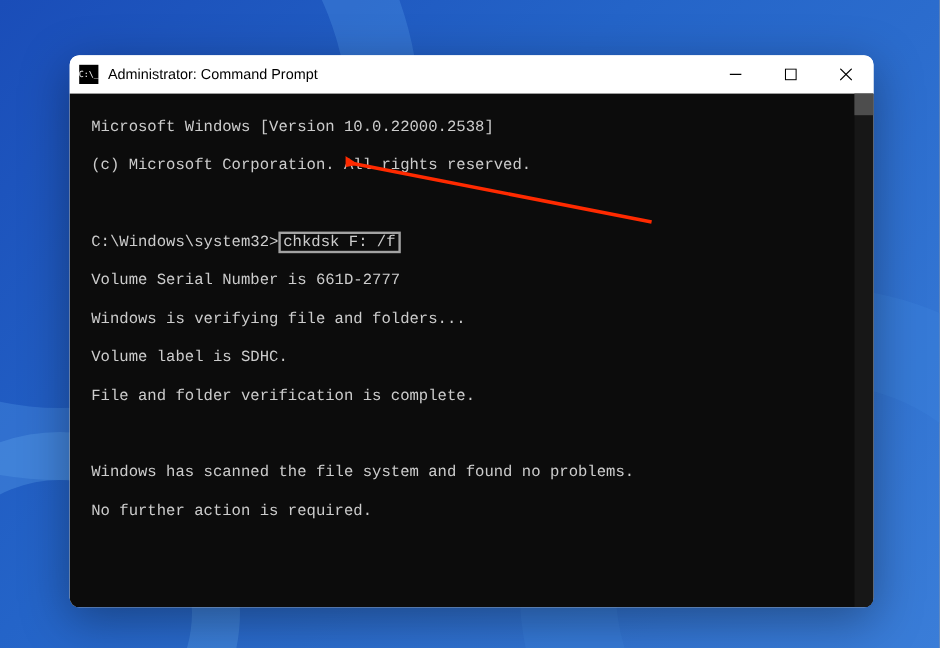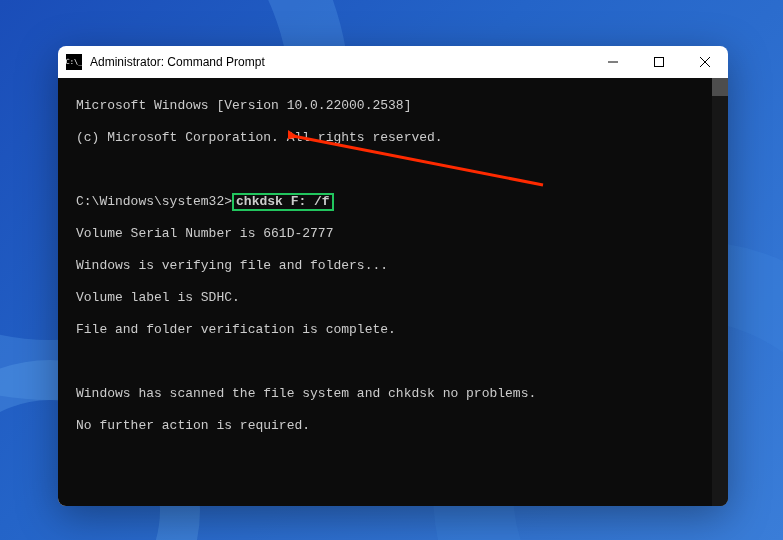--- a/index.html
+++ b/index.html
@@ -33,21 +33,20 @@
       display: flex;
       flex-direction: column;
     }
     .titlebar {
       height: 32px;
       background: #fff;
       display: flex;
       align-items: center;
       padding: 0 0 0 8px;
       flex-shrink: 0;
-      border-radius: 12px;
     }
     .titlebar-icon {
       width: 16px; height: 16px;
       background: #000;
       margin-right: 8px;
       position: relative;
       display: flex; align-items: center; justify-content: center;
     }
     .titlebar-icon::before {
       content: 'C:\\_';
@@ -98,25 +97,24 @@
       position: absolute;
       right: 0; top: 0;
       width: 16px;
       height: 18px;
       background: #4d4d4d;
     }
     .line { display: block; margin-left: 12px; }
     .blank { height: 16px; }
     .hl {
       display: inline-block;
-      border: 2px solid #22c55e;
+      border: 2px solid #a3a3a3;
       padding: 0 2px;
       margin: -2px 0;
       line-height: 14px;
-      font-weight: bold;
     }
     .arrow {
       position: absolute;
       pointer-events: none;
     }
   </style>
 </head>
 <body>
 
 <div class="bg-swirl s1"></div>
@@ -150,21 +148,21 @@
   <div class="terminal">
 <span class="line">Microsoft Windows [Version 10.0.22000.2538]</span>
 <span class="line">(c) Microsoft Corporation. All rights reserved.</span>
 <div class="blank"></div>
 <span class="line"><span>C:\Windows\system32&gt;</span><span class="hl">chkdsk F: /f</span></span>
 <span class="line">Volume Serial Number is 661D-2777</span>
 <span class="line">Windows is verifying file and folders...</span>
 <span class="line">Volume label is SDHC.</span>
 <span class="line">File and folder verification is complete.</span>
 <div class="blank"></div>
-<span class="line">Windows has scanned the file system and chkdsk no problems.</span>
+<span class="line">Windows has scanned the file system and found no problems.</span>
 <span class="line">No further action is required.</span>
 <div class="blank"></div>
 
 
 
 
 
 
 
 

